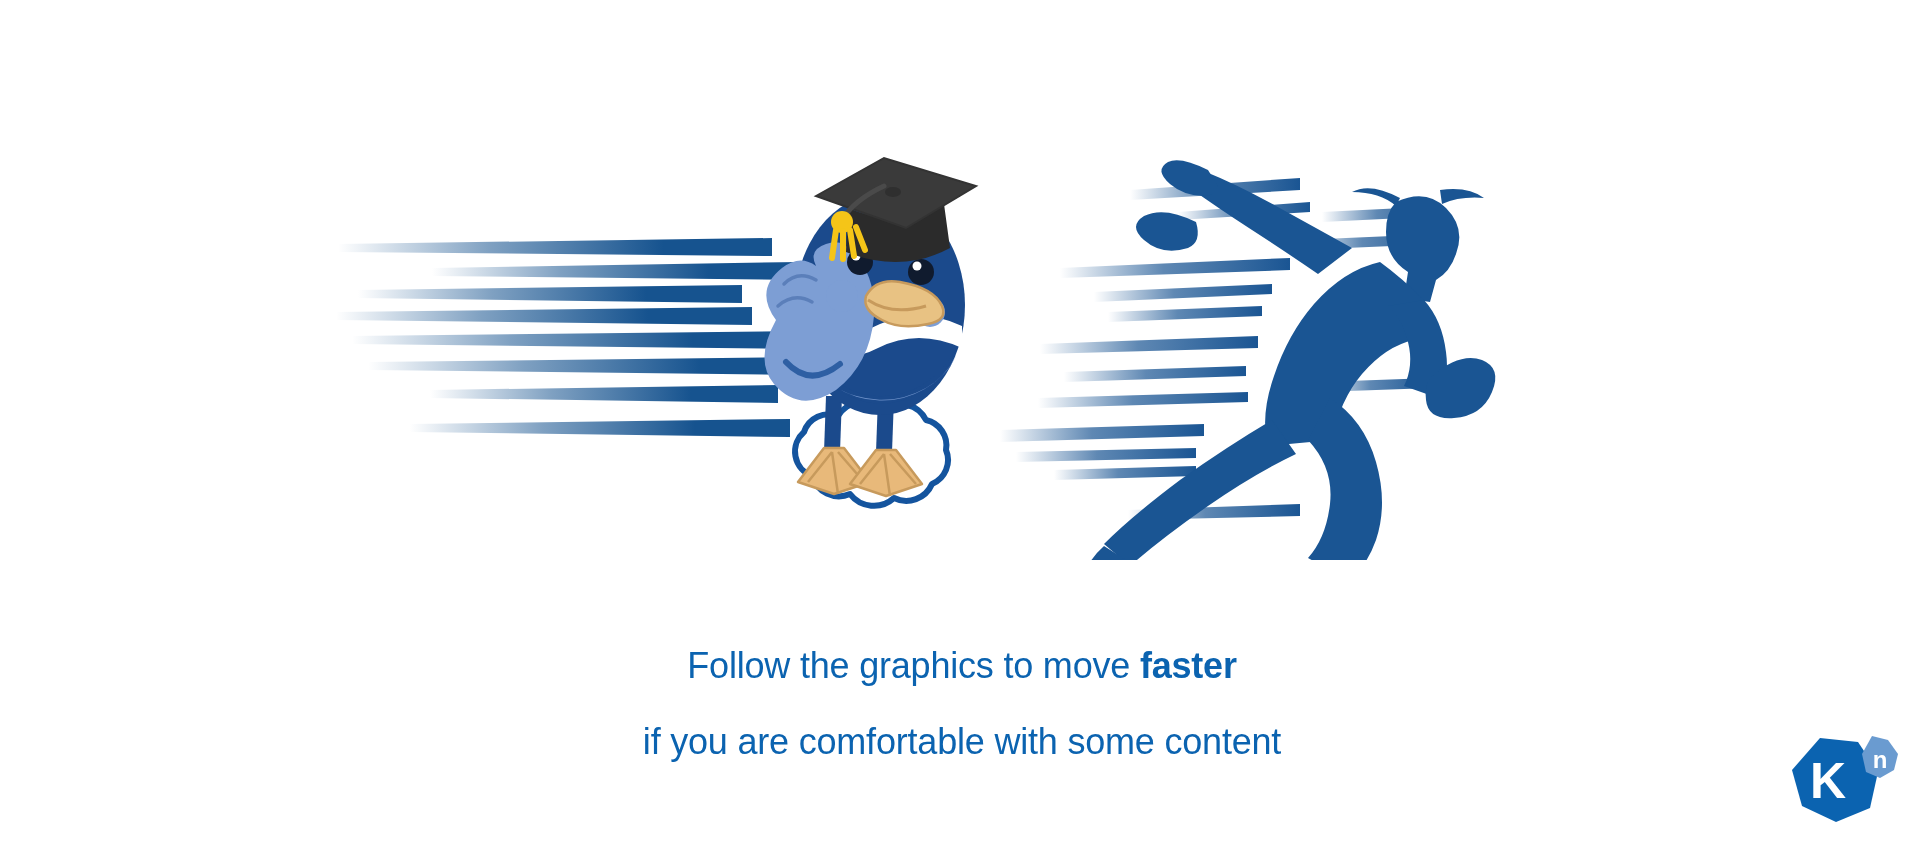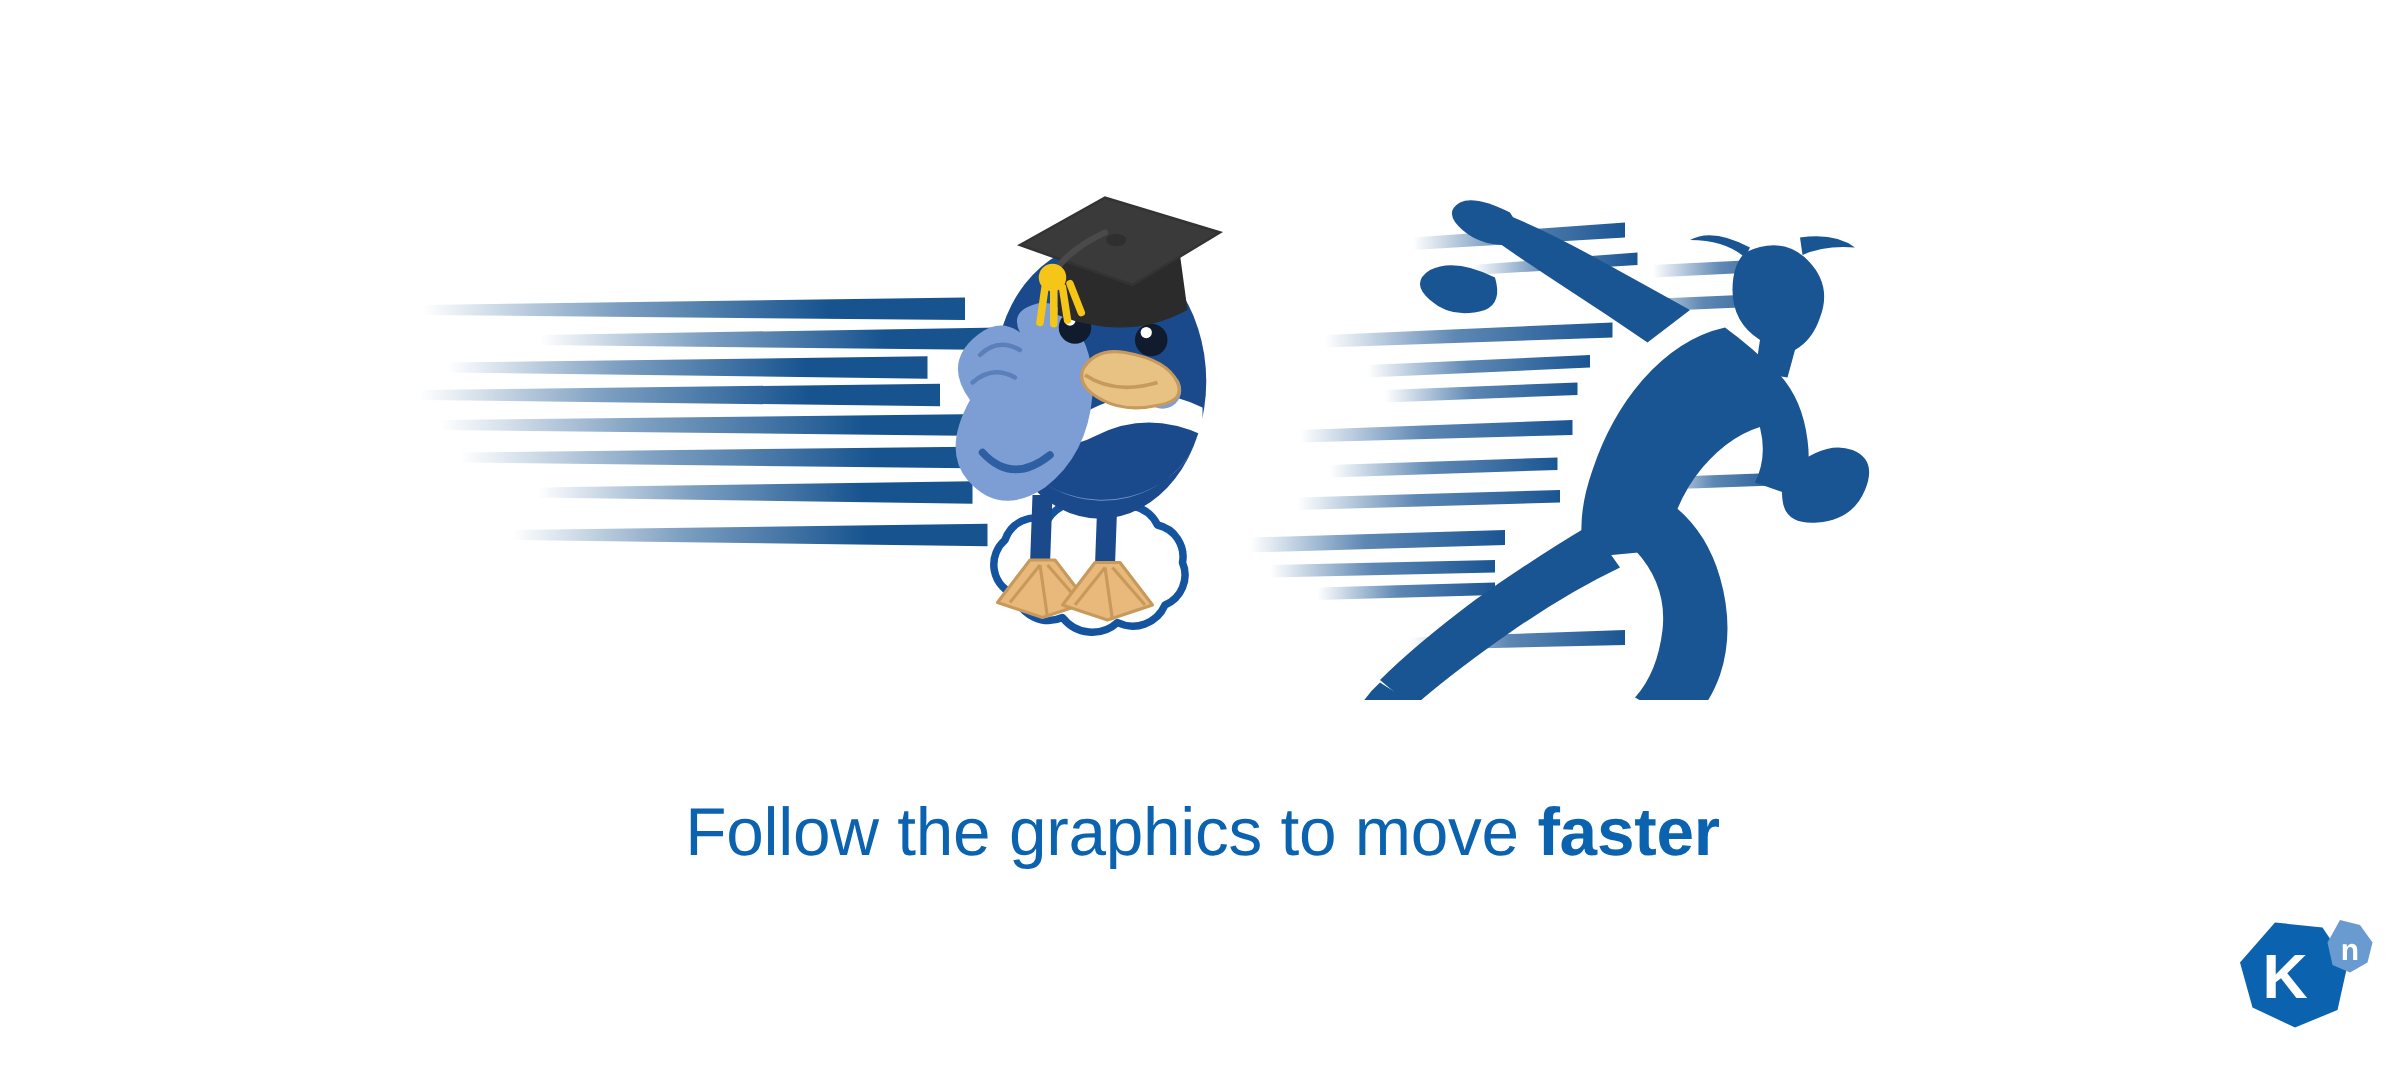--- a/index.html
+++ b/index.html
@@ -41,21 +41,21 @@
     left: 0;
     top: 628px;
     width: 1924px;
     text-align: center;
     line-height: 76px;
     letter-spacing: -0.2px;
   }
   .caption-line {
     display: block;
     color: #0b63b0;
-    font-size: 54px;
+    font-size: 36px;
     font-weight: 400;
     white-space: pre;
   }
   .caption-line .em {
     font-weight: 700;
   }
 
   
   .logo {
     position: absolute;
@@ -278,20 +278,21 @@
                  q-28,18 -44,30
                  l20,18
                  q28,-16 60,-30
                  q32,-14 48,-22 Z" fill="#1a5593"></path>
       </g>
     </svg>
   </div>
 
   <div class="caption">
     <span class="caption-line"><span>Follow the graphics to move </span><span class="em">faster</span></span>
+    <span class="caption-line">if you are comfortable with some content</span>
   </div>
 
   <div class="logo">
     <svg viewBox="0 0 120 110" xmlns="http://www.w3.org/2000/svg">
 
       <polygon points="38,10 76,14 96,44 88,80 54,94 20,78 10,42" fill="#0b63b0"></polygon>
 
       <polygon points="90,8 106,12 116,26 112,42 98,50 84,44 80,26" fill="#6a9bd0"></polygon>
       <text x="46" y="70" text-anchor="middle" font-family="Liberation Sans, sans-serif" font-size="50" font-weight="700" fill="#ffffff">K</text>
       <text x="98" y="40" text-anchor="middle" font-family="Liberation Sans, sans-serif" font-size="24" font-weight="700" fill="#ffffff">n</text>

